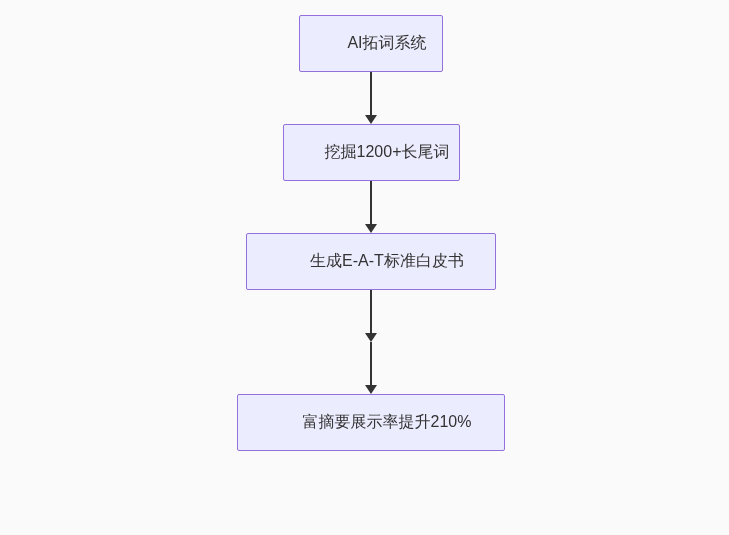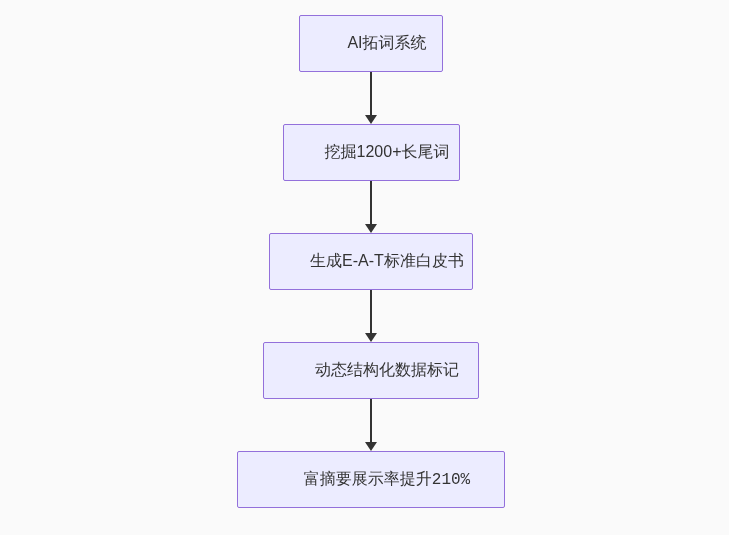--- a/index.html
+++ b/index.html
@@ -32,23 +32,23 @@
     color: #333333;
     font-size: 16px;
     display: flex;
     align-items: center;
     justify-content: center;
     white-space: nowrap;
     padding-left: 32px;
   }
   .node.n1 { width: 144px; }
   .node.n2 { width: 177px; }
-  .node.n3 { width: 204px; }
+  .node.n3 { width: 250px; }
   .node.n4 { width: 216px; }
-  .node.n5 { width: 268px; font-family: Liberation Mono, monospace; }
+  .node.n5 { width: 268px; }
   .connector {
     height: 52px;
     display: flex;
     flex-direction: column;
     align-items: center;
   }
   .connector .line {
     width: 2px;
     flex: 1 1 auto;
     background: #333333;
@@ -87,23 +87,20 @@
 
   <div class="node n3">
     <span>生成E-A-T标准白皮书</span>
   </div>
 
   <div class="connector">
     <div class="line"></div>
     <div class="head"></div>
   </div>
 
-  <div class="node n4">
-    <span>动态结构化数据标记</span>
-  </div>
 
   <div class="connector">
     <div class="line"></div>
     <div class="head"></div>
   </div>
 
   <div class="node n5">
     <span>富摘要展示率提升210%</span>
   </div>
 

